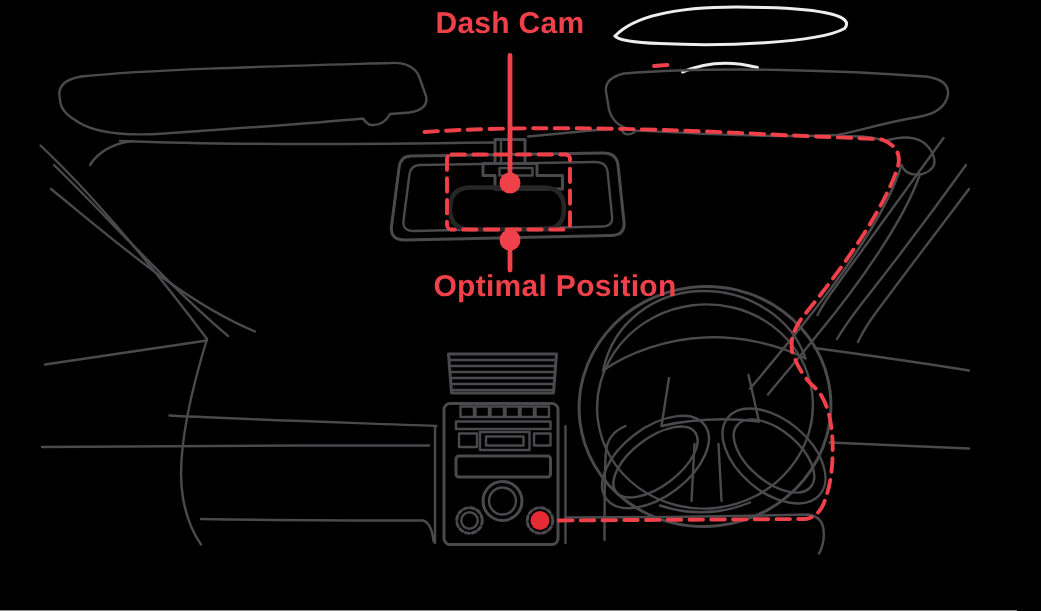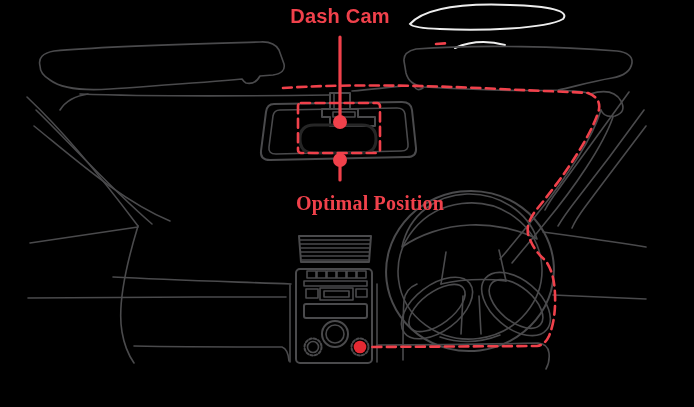--- a/index.html
+++ b/index.html
@@ -2,21 +2,21 @@
 <html><head>
 <meta charset="utf-8">
 <style>
   html,body{margin:0;padding:0;background:#fff;}
   .stage{position:relative;width:694px;height:407px;background:#000000;overflow:hidden;
          font-family:"Liberation Sans",sans-serif;}
   .stage svg{position:absolute;left:0;top:0;}
   .label{position:absolute;font-weight:700;font-size:20px;color:#F0414B;
          text-align:center;letter-spacing:.2px;white-space:nowrap;}
   .label-dashcam{left:268px;top:5px;width:144px;}
-  .label-optimal{left:288px;top:192px;width:164px;font-family:Liberation Serif, serif;}
+  .label-optimal{left:288px;top:180px;width:164px;}
   
   .ln *{fill:none;stroke:#4A4A4C;stroke-width:1.6;stroke-linecap:round;stroke-linejoin:round;}
   .ln .w2{stroke-width:2;}
   .ln .dark{stroke:#262626;stroke-width:3;}
   .ln .knurl{stroke-dasharray:2.5 2;stroke-width:2;}
   .faint *{fill:none;stroke:#EDEDED;stroke-width:2;stroke-linecap:round;}
   
   .red *{fill:none;stroke:#F0414B;stroke-width:2.6;stroke-linecap:round;stroke-linejoin:round;}
   .red .dash{stroke-dasharray:9 5.5;}
   .red .thick{stroke-width:3.2;}

